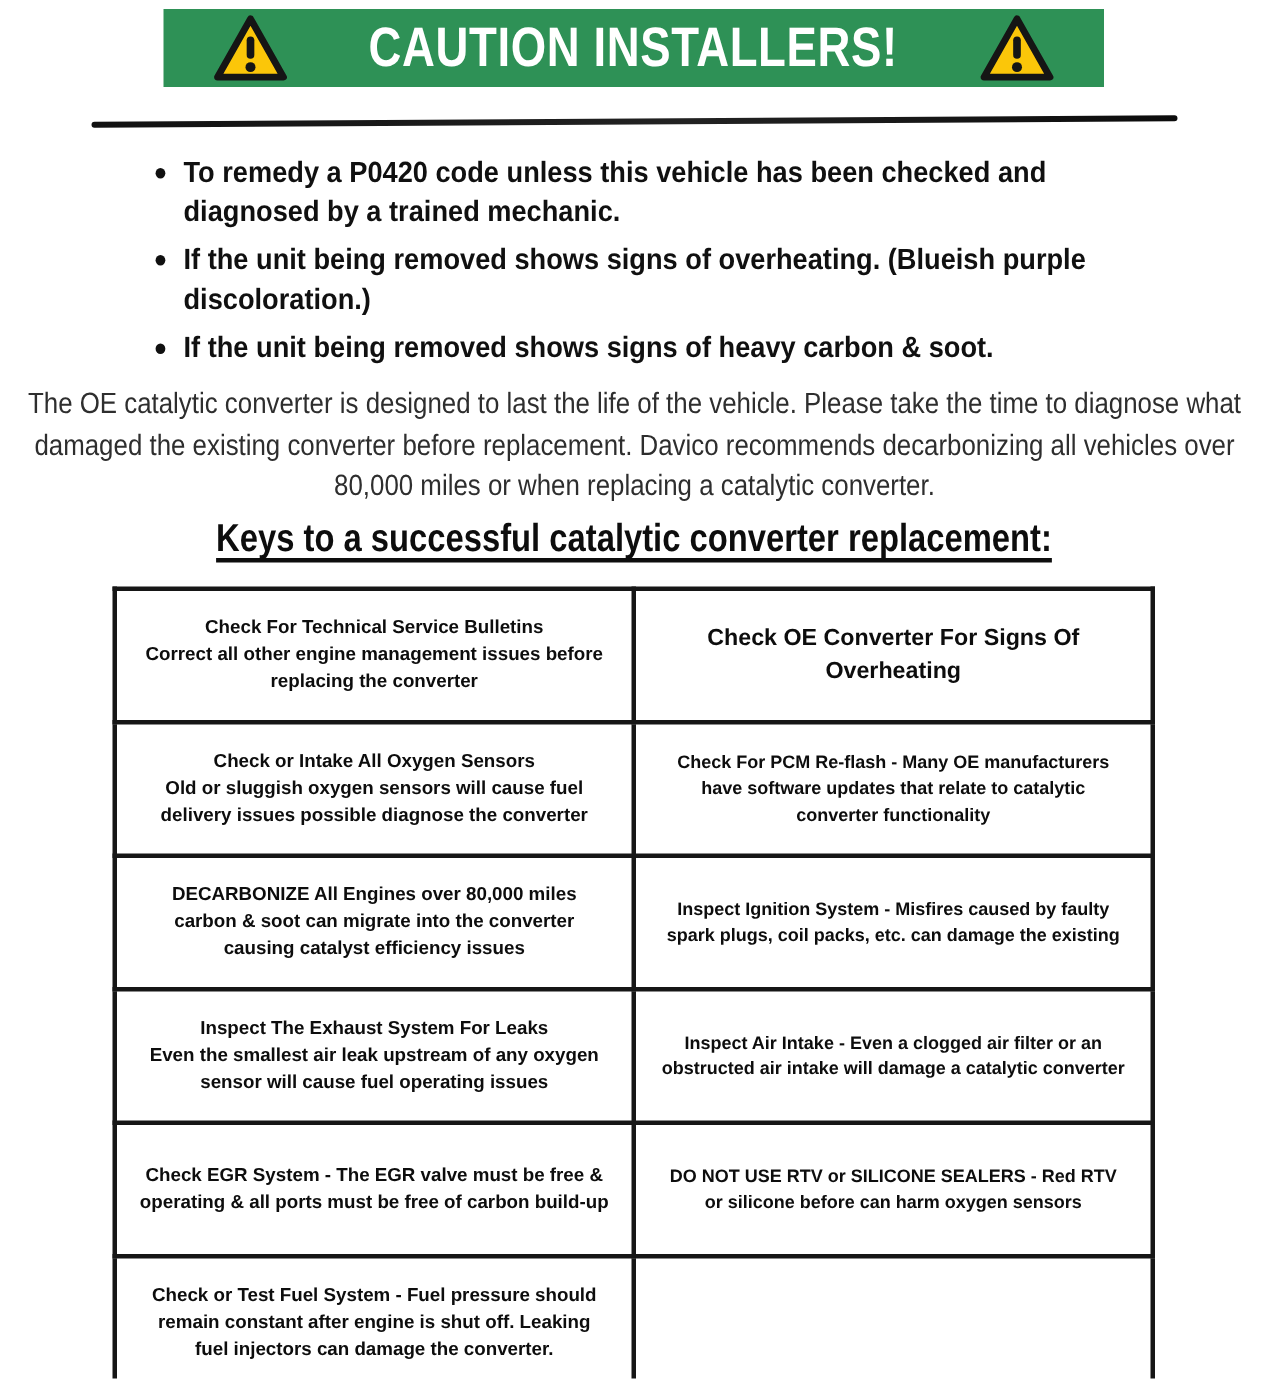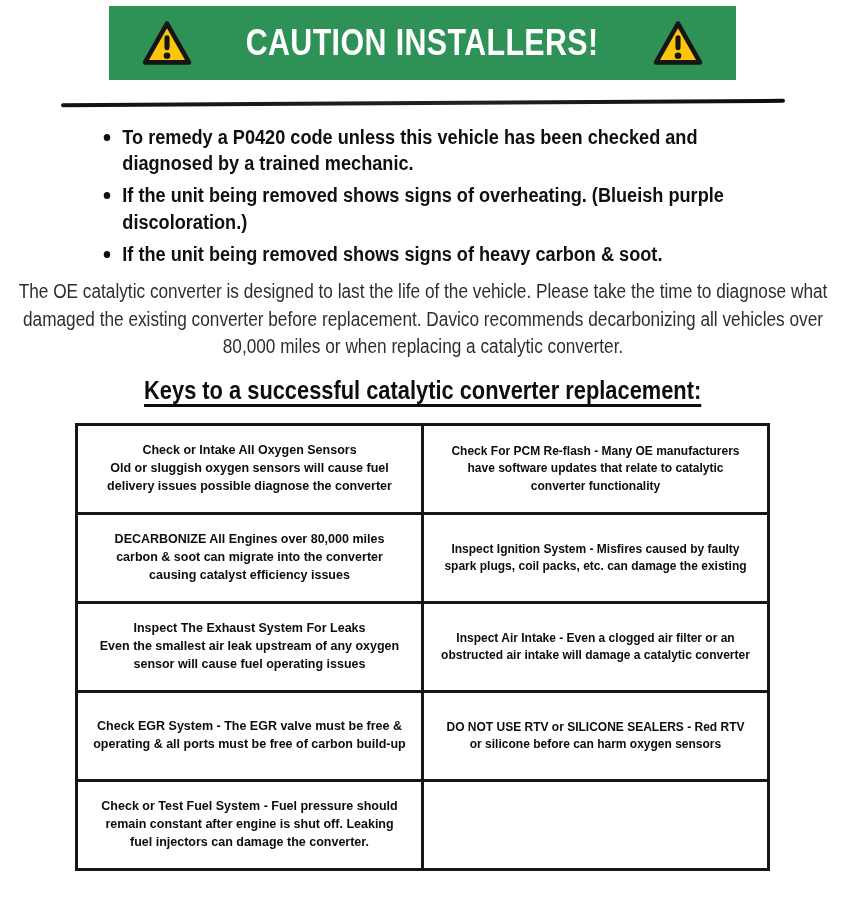--- a/index.html
+++ b/index.html
@@ -7,21 +7,21 @@
     width: 845px; height: 919px;
     background: #ffffff;
     overflow: hidden;
     font-family: "Liberation Sans", sans-serif;
     color: #0d0d0d;
   }
   .page { position: relative; width: 845px; height: 919px; }
 
   
   .banner {
-    width: 627px; height: 74px;
+    width: 627px; height: 52px;
     margin: 6px auto 0;
     background: #2E9156;
     display: flex; align-items: center; justify-content: center;
     gap: 14px;
   }
   .banner-title {
     display: inline-block;
     transform: scaleX(0.82);
     transform-origin: 50% 50%;
     white-space: nowrap;
@@ -85,21 +85,21 @@
     transform: scaleX(0.884);
     transform-origin: 50% 50%;
     text-align: center;
     font-size: 19.5px;
     font-weight: 400;
     line-height: 1.42;
     color: #2e2e2e;
   }
 
   
-  .keys-wrap { margin-top: 14px; text-align: center; }
+  .keys-wrap { margin-top: 4px; text-align: center; }
   .keys-heading {
     display: inline-block;
     transform: scaleX(0.84);
     transform-origin: 50% 50%;
     white-space: nowrap;
     font-size: 26px;
     font-weight: 700;
     color: #0d0d0d;
     text-decoration: underline;
     text-decoration-thickness: 2.5px;
@@ -161,20 +161,29 @@
   <div class="paragraph">The OE catalytic converter is designed to last the life of the vehicle. Please take the time to diagnose what damaged the existing converter before replacement. Davico recommends decarbonizing all vehicles over 80,000 miles or when replacing a catalytic converter.</div>
 
   <div class="keys-wrap">
     <span class="keys-heading">Keys to a successful catalytic converter replacement:</span>
   </div>
 
   <table class="checklist">
     <tbody>
       <tr>
         <td class="cell-left">
+          <span class="cell-line">Check For Technical Service Bulletins</span>
+          <span class="cell-line">Correct all other engine management issues before replacing the converter</span>
+        </td>
+        <td class="cell-right large">
+          <span class="cell-line">Check OE Converter For Signs Of Overheating</span>
+        </td>
+      </tr>
+      <tr>
+        <td class="cell-left">
           <span class="cell-line">Check or Intake All Oxygen Sensors</span>
           <span class="cell-line">Old or sluggish oxygen sensors will cause fuel delivery issues possible diagnose the converter</span>
         </td>
         <td class="cell-right">
           <span class="cell-line">Check For PCM Re-flash - Many OE manufacturers have software updates that relate to catalytic converter functionality</span>
         </td>
       </tr>
       <tr>
         <td class="cell-left">
           <span class="cell-line">DECARBONIZE All Engines over 80,000 miles carbon &amp; soot can migrate into the converter causing catalyst efficiency issues</span>

